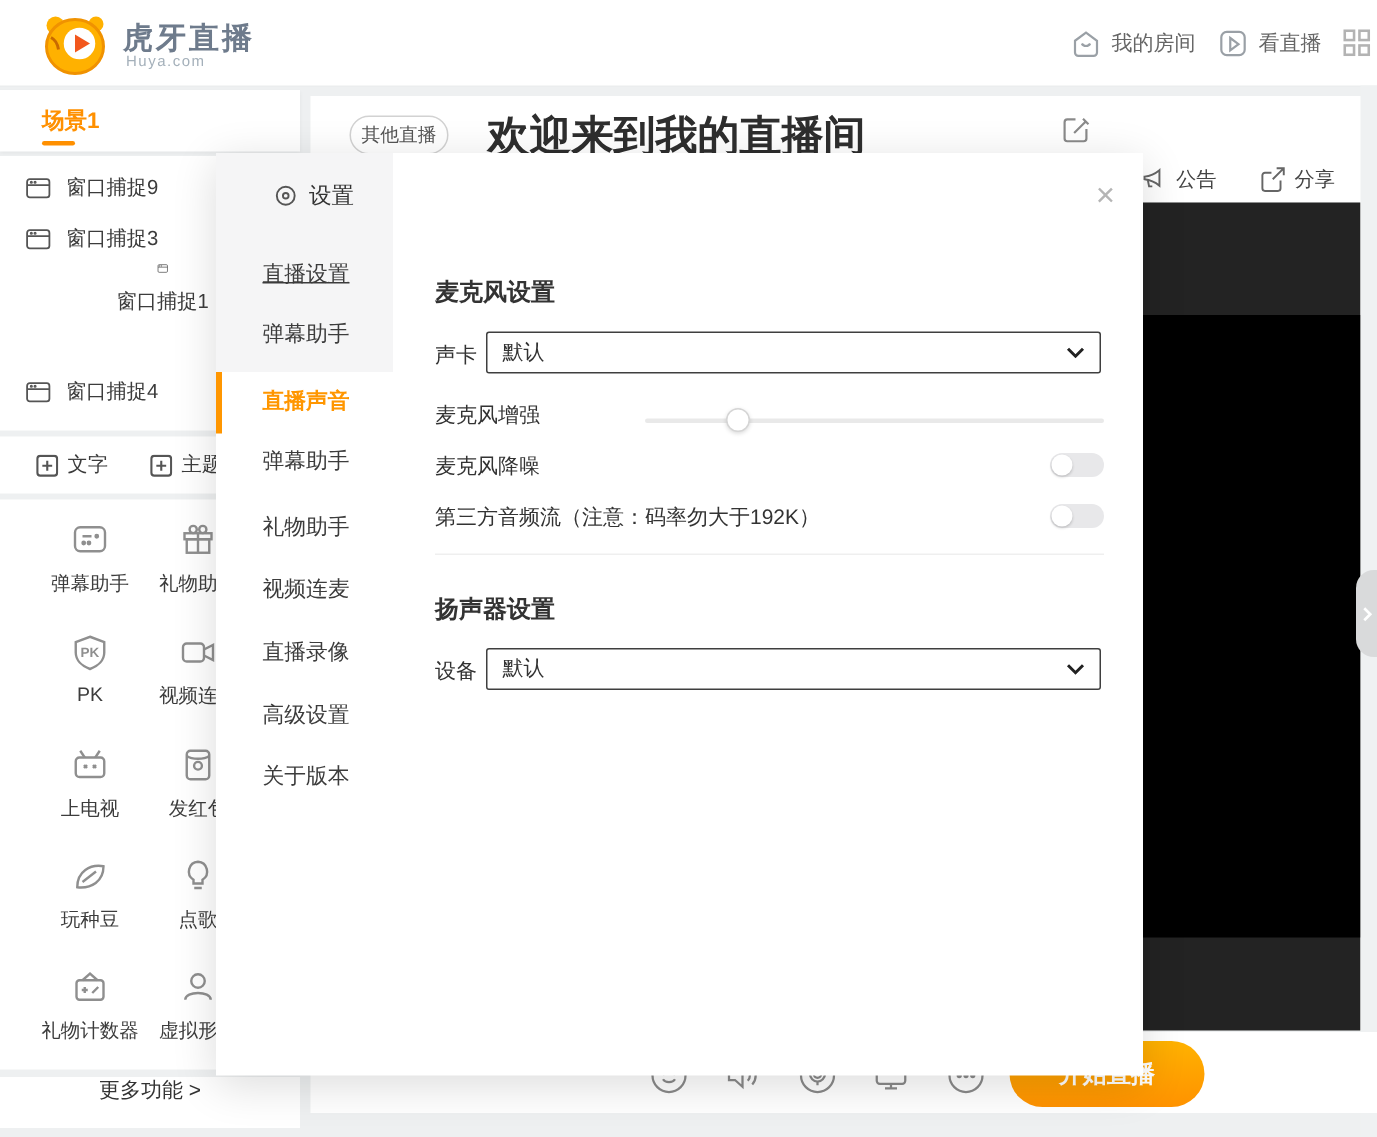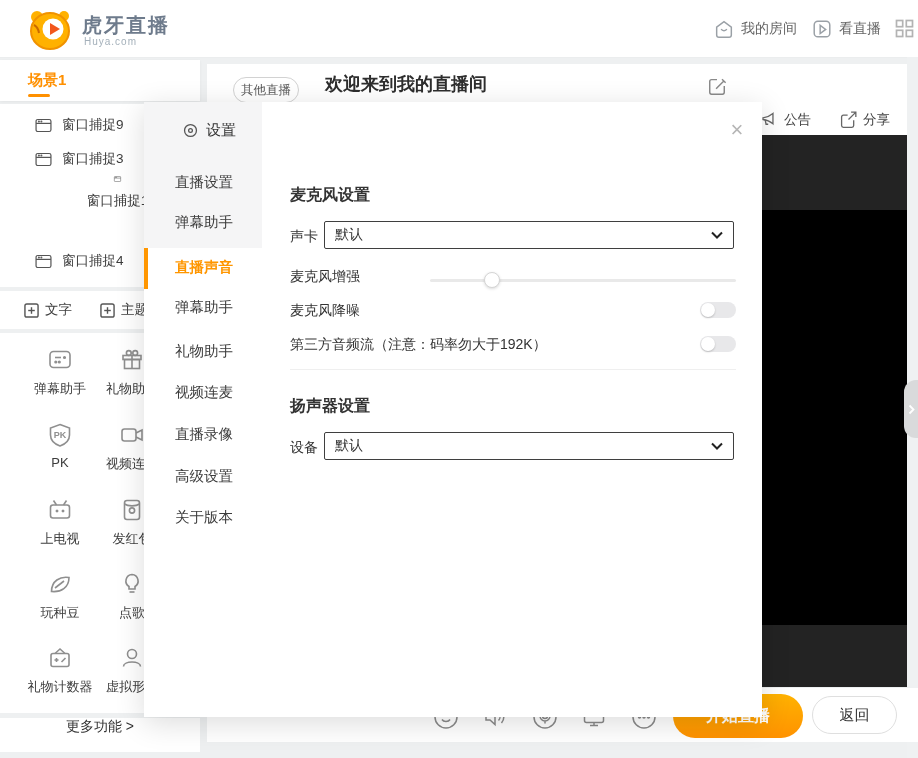--- a/index.html
+++ b/index.html
@@ -10,32 +10,32 @@
   
   .navbar{left:0;top:0;width:918px;height:57px;background:#fff;border-bottom:1px solid #ebedee;}
   .logo-title{left:82px;top:12px;font-size:20px;font-weight:bold;color:#6e7b8c;letter-spacing:2px;}
   .logo-sub{left:84px;top:36px;font-size:10px;color:#a4b0ba;letter-spacing:1px;}
   .nav-item{display:flex;align-items:center;gap:6px;font-size:14px;color:#666;}
   
   .scene-card{left:0;top:60px;width:200px;height:41px;background:#fff;box-shadow:0 1px 3px rgba(0,0,0,.05);}
   .scene-label{left:28px;top:11px;font-size:15px;font-weight:bold;color:#ff9000;}
   .scene-underline{left:28px;top:34px;width:22px;height:3px;background:#ff9000;border-radius:2px;}
   .sources{left:0;top:104px;width:200px;height:183px;background:#fff;}
-  .src-row{position:absolute;left:0;width:200px;height:34px;display:flex;align-items:center;padding-left:35px;box-sizing:border-box;gap:10px;font-size:13.5px;color:#3c3c3c;}
+  .src-row{position:absolute;left:0;width:200px;height:34px;display:flex;align-items:center;padding-left:17px;box-sizing:border-box;gap:10px;font-size:13.5px;color:#3c3c3c;}
   .add-row{left:0;top:291px;width:200px;height:38px;background:#fff;display:flex;align-items:center;gap:28px;padding-left:24px;box-sizing:border-box;font-size:13.5px;color:#3c3c3c;}
   .add-item{display:flex;align-items:center;gap:6px;}
   .tools{left:0;top:333px;width:200px;height:380px;background:#fff;}
   .tool{position:absolute;width:100px;height:62px;display:flex;flex-direction:column;align-items:center;}
   .tool .t-label{margin-top:7px;font-size:13px;color:#3c3c3c;white-space:nowrap;}
   .more-bar{left:0;top:718px;width:200px;height:34px;background:#fff;display:flex;justify-content:center;font-size:14px;color:#333;}
   
   .header-card{left:207px;top:64px;width:711px;height:71px;background:#fff;}
   .cat-pill{left:26px;top:13px;width:64px;height:24px;border:1px solid #d2d2d2;border-radius:13px;
     font-size:12.5px;color:#555;display:flex;align-items:center;justify-content:center;}
-  .room-title{left:118px;top:8px;font-size:18px;font-weight:bold;color:#2e2e2e;}
+  .room-title{left:118px;top:8px;font-size:28px;font-weight:bold;color:#2e2e2e;}
   .ann-share{right:28px;top:46px;display:flex;gap:28px;font-size:13.5px;color:#444;}
   .ann-share>div{display:flex;align-items:center;gap:5px;}
   
   .preview{left:207px;top:135px;width:700px;height:552px;background:#232323;}
   .video-black{left:68px;top:75px;width:632px;height:415px;background:#000;}
   .right-strip{left:907px;top:57px;width:11px;height:701px;background:#eff1f2;}
   .expander{left:904px;top:380px;width:14px;height:58px;background:#d9dadb;border-radius:12px 0 0 12px;
     display:flex;align-items:center;justify-content:center;color:#fff;font-size:12px;}
   
   .toolbar{left:207px;top:688px;width:711px;height:54px;background:#fff;}
@@ -344,39 +344,36 @@
       <svg width="26" height="26" viewBox="0 0 26 26" fill="none" stroke="#8a8a8a" stroke-width="1.5">
           <circle cx="13" cy="13" r="11"></circle>
           <circle cx="8.5" cy="13" r="1" fill="#8a8a8a"></circle>
           <circle cx="13" cy="13" r="1" fill="#8a8a8a"></circle>
           <circle cx="17.5" cy="13" r="1" fill="#8a8a8a"></circle>
         </svg>
     </div>
     <button class="abs start-btn">
       <span>开始直播</span>
     </button>
-    <button class="abs back-btn">
-      <span>返回</span>
-    </button>
   </div>
 
   <div class="abs dialog">
     <div class="abs menu-gray"></div>
     <div class="abs m-sel-bg"></div>
     <div class="abs m-sel-bar"></div>
 
     <div class="abs menu-head">
       <svg width="17" height="17" viewBox="0 0 20 20" fill="none" stroke="#555" stroke-width="1.5">
           <circle cx="10" cy="10" r="7"></circle>
           <circle cx="10" cy="10" r="2.2"></circle>
         </svg>
       <span>设置</span>
     </div>
 
-    <div class="m-item" style="top:71px;">直播设置</div>
+    <div class="m-item" style="top:71px;text-decoration:underline;">直播设置</div>
     <div class="m-item" style="top:111px;">弹幕助手</div>
     <div class="m-item m-sel" style="top:156px;">直播声音</div>
     <div class="m-item" style="top:196px;">弹幕助手</div>
     <div class="m-item" style="top:240px;">礼物助手</div>
     <div class="m-item" style="top:281px;">视频连麦</div>
     <div class="m-item" style="top:323px;">直播录像</div>
     <div class="m-item" style="top:365px;">高级设置</div>
     <div class="m-item" style="top:406px;">关于版本</div>
 
     <div class="abs dlg-close">×</div>

